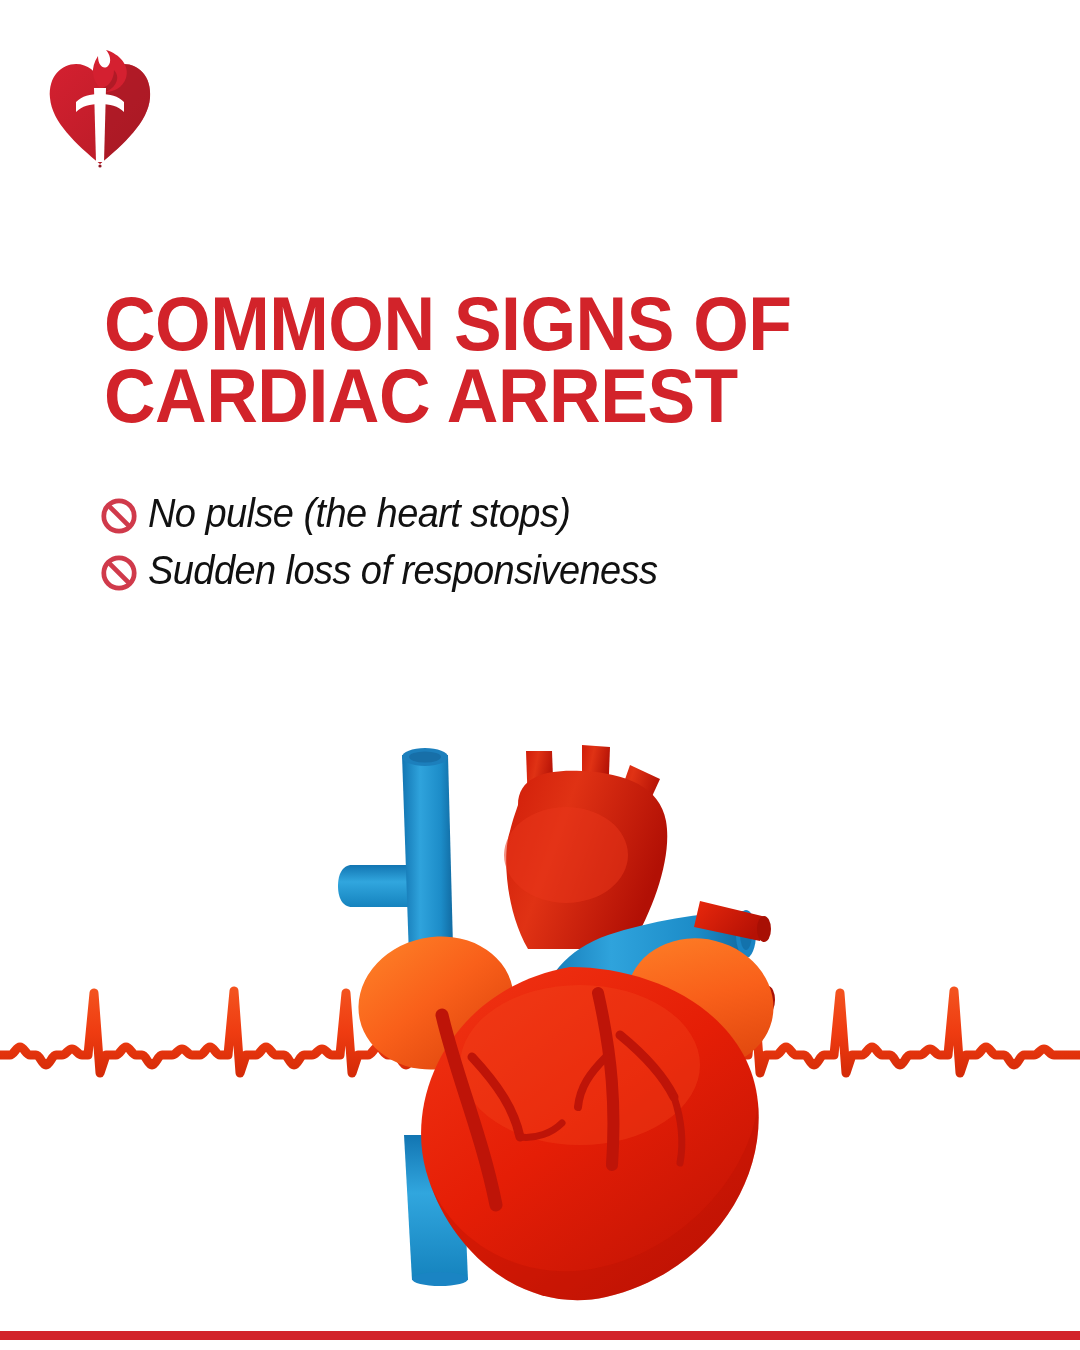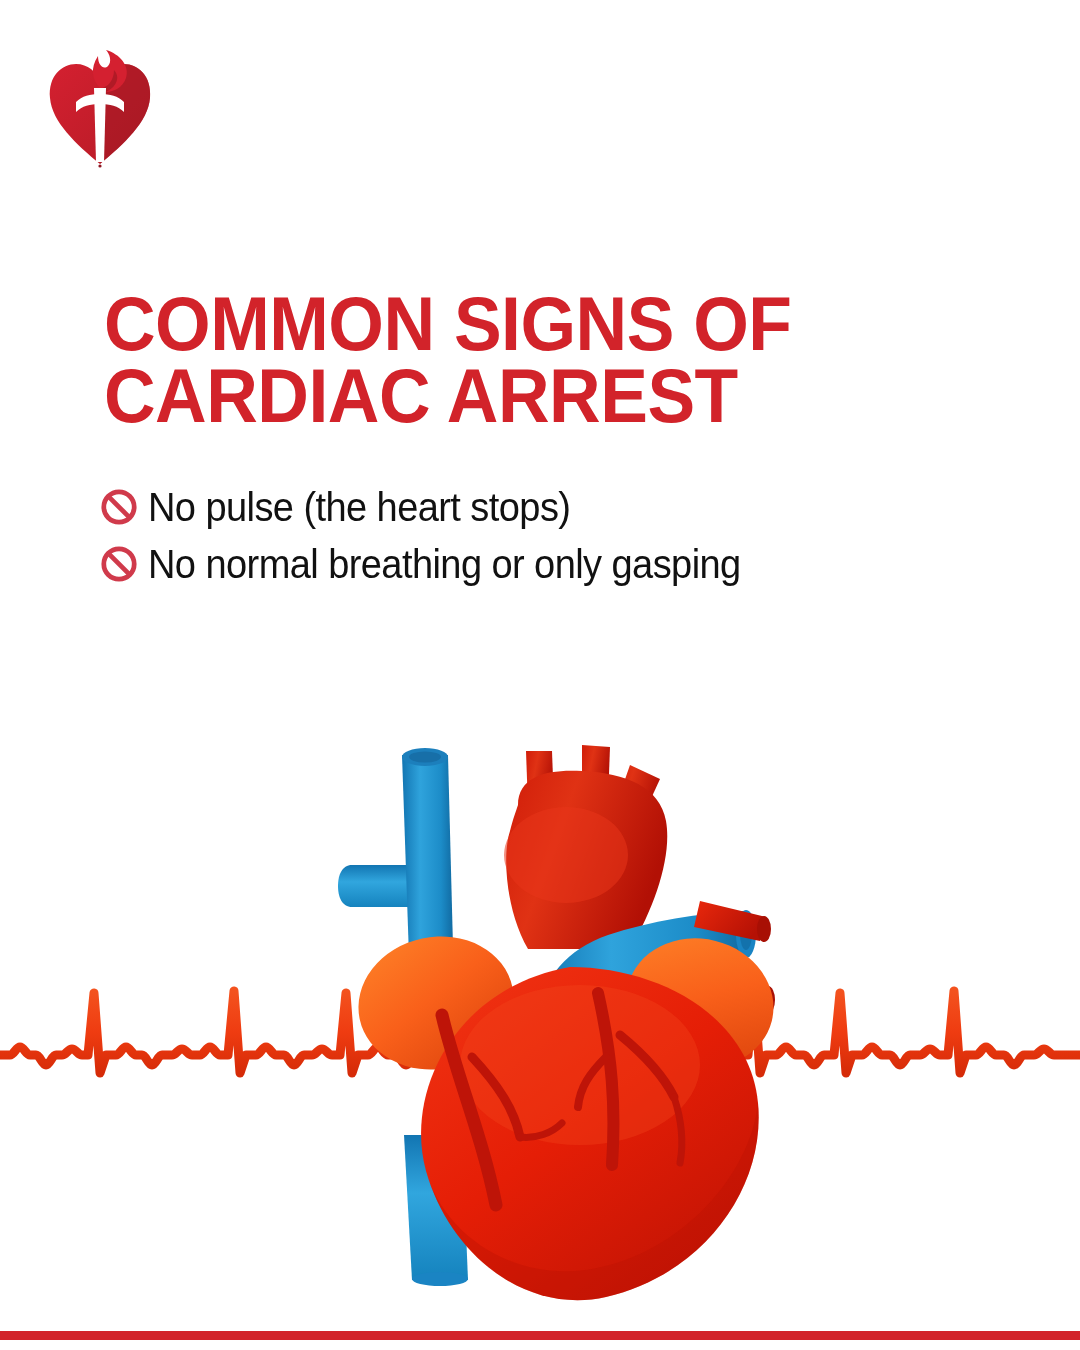--- a/index.html
+++ b/index.html
@@ -53,22 +53,23 @@
     position: absolute;
     left: 100px;
     top: 478px;
     width: 900px;
     list-style: none;
     margin: 0;
     padding: 0;
   }
   .sign-item {
     display: flex;
-    align-items: center;
+    align-items: flex-end;
     height: 57px;
+    font-style: italic;
   }
   .sign-icon {
     flex: 0 0 auto;
     width: 38px;
     height: 38px;
     margin-right: 10px;
     display: block;
   }
   .sign-text {
     color: #111111;
@@ -148,21 +149,21 @@
         <circle cx="20" cy="20" r="16" fill="none" stroke="#D03A4B" stroke-width="5"></circle>
         <line x1="8.8" y1="8.8" x2="31.2" y2="31.2" stroke="#D03A4B" stroke-width="5" stroke-linecap="butt"></line>
       </svg>
       <span class="sign-text">No pulse (the heart stops)</span>
     </li>
     <li class="sign-item">
       <svg class="sign-icon" viewBox="0 0 40 40">
         <circle cx="20" cy="20" r="16" fill="none" stroke="#D03A4B" stroke-width="5"></circle>
         <line x1="8.8" y1="8.8" x2="31.2" y2="31.2" stroke="#D03A4B" stroke-width="5" stroke-linecap="butt"></line>
       </svg>
-      <span class="sign-text">No normal breathing or only gasping</span>
+      <span class="sign-text">Sudden loss of responsiveness</span>
     </li>
   </ul>
 
   <div id="ecg-layer">
     <svg viewBox="0 0 1080 150" width="1080" height="150" aria-hidden="true">
       <defs>
         <linearGradient id="ecgGrad" x1="0" y1="0" x2="0" y2="1">
           <stop offset="0%" stop-color="#F3521E"></stop>
           <stop offset="50%" stop-color="#EF3C11"></stop>
           <stop offset="100%" stop-color="#D62B08"></stop>

